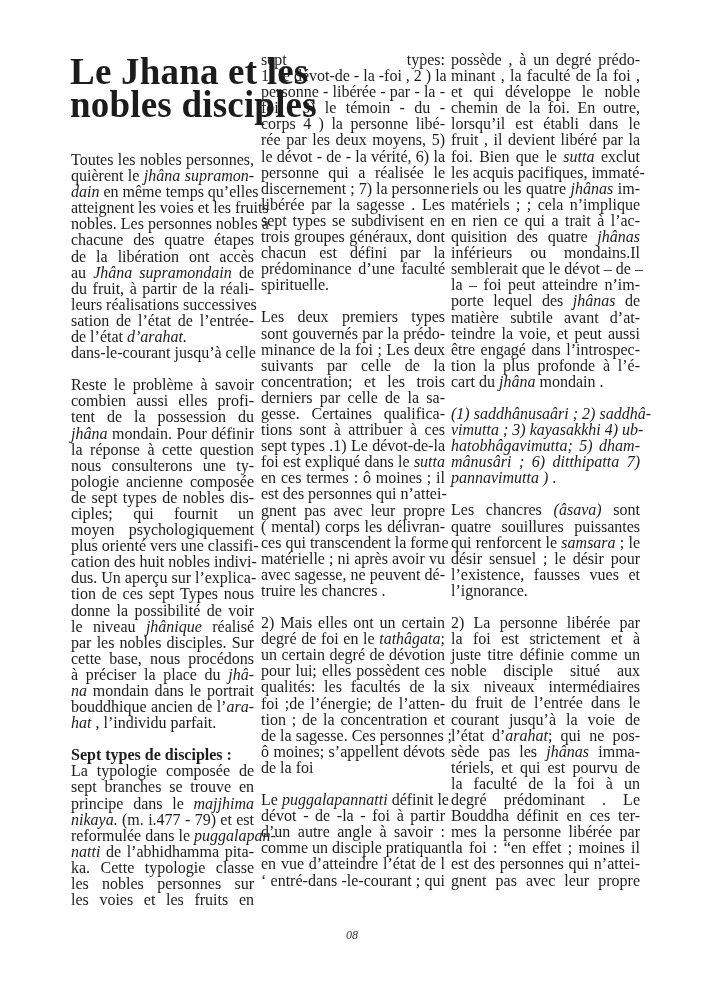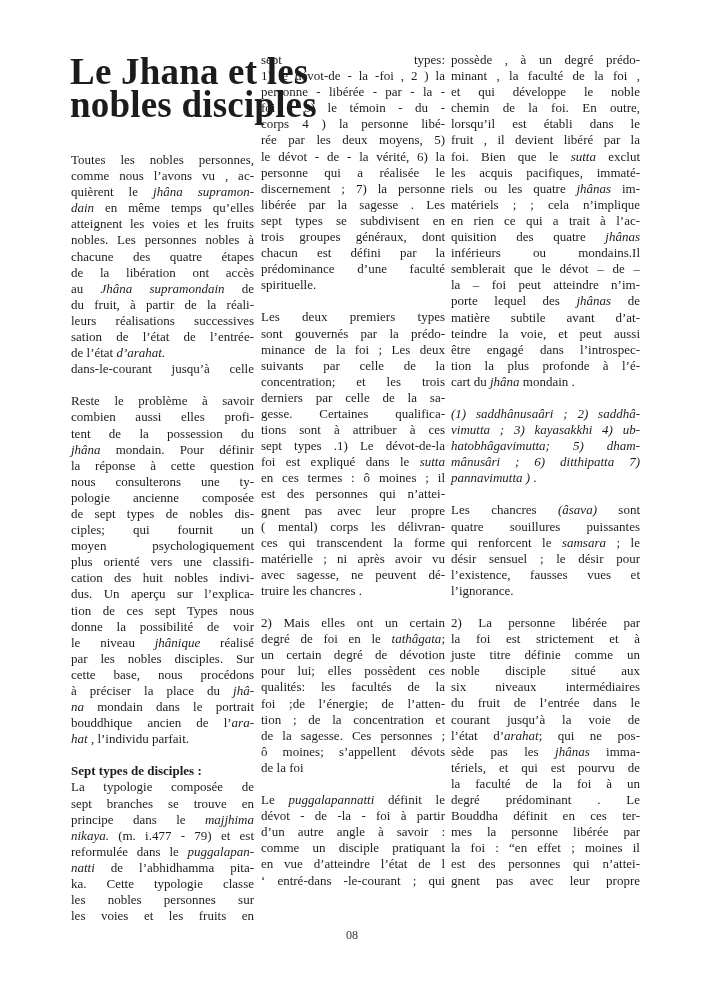--- a/index.html
+++ b/index.html
@@ -1,44 +1,43 @@
 <!DOCTYPE html>
 <html><head>
 <meta charset="utf-8">
 <style>
   html, body { margin: 0; padding: 0; background: #ffffff; }
   body { width: 704px; height: 992px; position: relative; overflow: hidden;
          font-family: "Liberation Serif", "DejaVu Serif", serif; color: #1c1c1c; }
-  .col { position: absolute; font-size: 13px; line-height: 16.1px; }
+  .col { position: absolute; font-size: 16px; line-height: 16.1px; }
   .col .line { white-space: nowrap; display: block; text-align: justify; text-align-last: justify; }
   .col .line.last { text-align-last: left; }
   .col .gap { height: 16px; }
   #col1 { left: 71px; top: 152px; width: 183px; }
   #col2 { left: 261px; top: 52px; width: 184px; }
   #col3 { left: 451px; top: 52px; width: 189px; }
   .title { position: absolute; left: 70px; top: 55px; width: 186px; font-weight: bold;
            font-size: 37px; line-height: 33px; letter-spacing: 0.2px; }
   .title .line { display: block; text-align: justify; text-align-last: justify; white-space: nowrap; }
   .subhead { font-weight: bold; }
   i { font-style: italic; }
   .page-number { position: absolute; left: 0; width: 704px; top: 928px; text-align: center;
-                 font-size: 12px; color: #333; }
+                 font-size: 12px; color: #333; font-style: italic; }
 </style>
 </head>
 <body>
 
 <div class="title">
   <span class="line">Le Jhana et les</span>
   <span class="line">nobles disciples</span>
 </div>
 
 <div class="col" id="col1">
   <div>
       <span class="line">Toutes les nobles personnes,</span>
-      <span class="line">comme nous l’avons vu , ac-</span>
       <span class="line">quièrent le <i>jhâna</i> <i>supramon-</i></span>
       <span class="line"><i>dain</i> en même temps qu’elles</span>
       <span class="line">atteignent les voies et les fruits</span>
       <span class="line">nobles. Les personnes nobles à</span>
       <span class="line">chacune des quatre étapes</span>
       <span class="line">de la libération ont accès</span>
       <span class="line">au <i>Jhâna supramondain</i> de</span>
       <span class="line">du fruit, à partir de la réali-</span>
       <span class="line">leurs réalisations successives</span>
       <span class="line">sation de l’état de l’entrée-</span>

